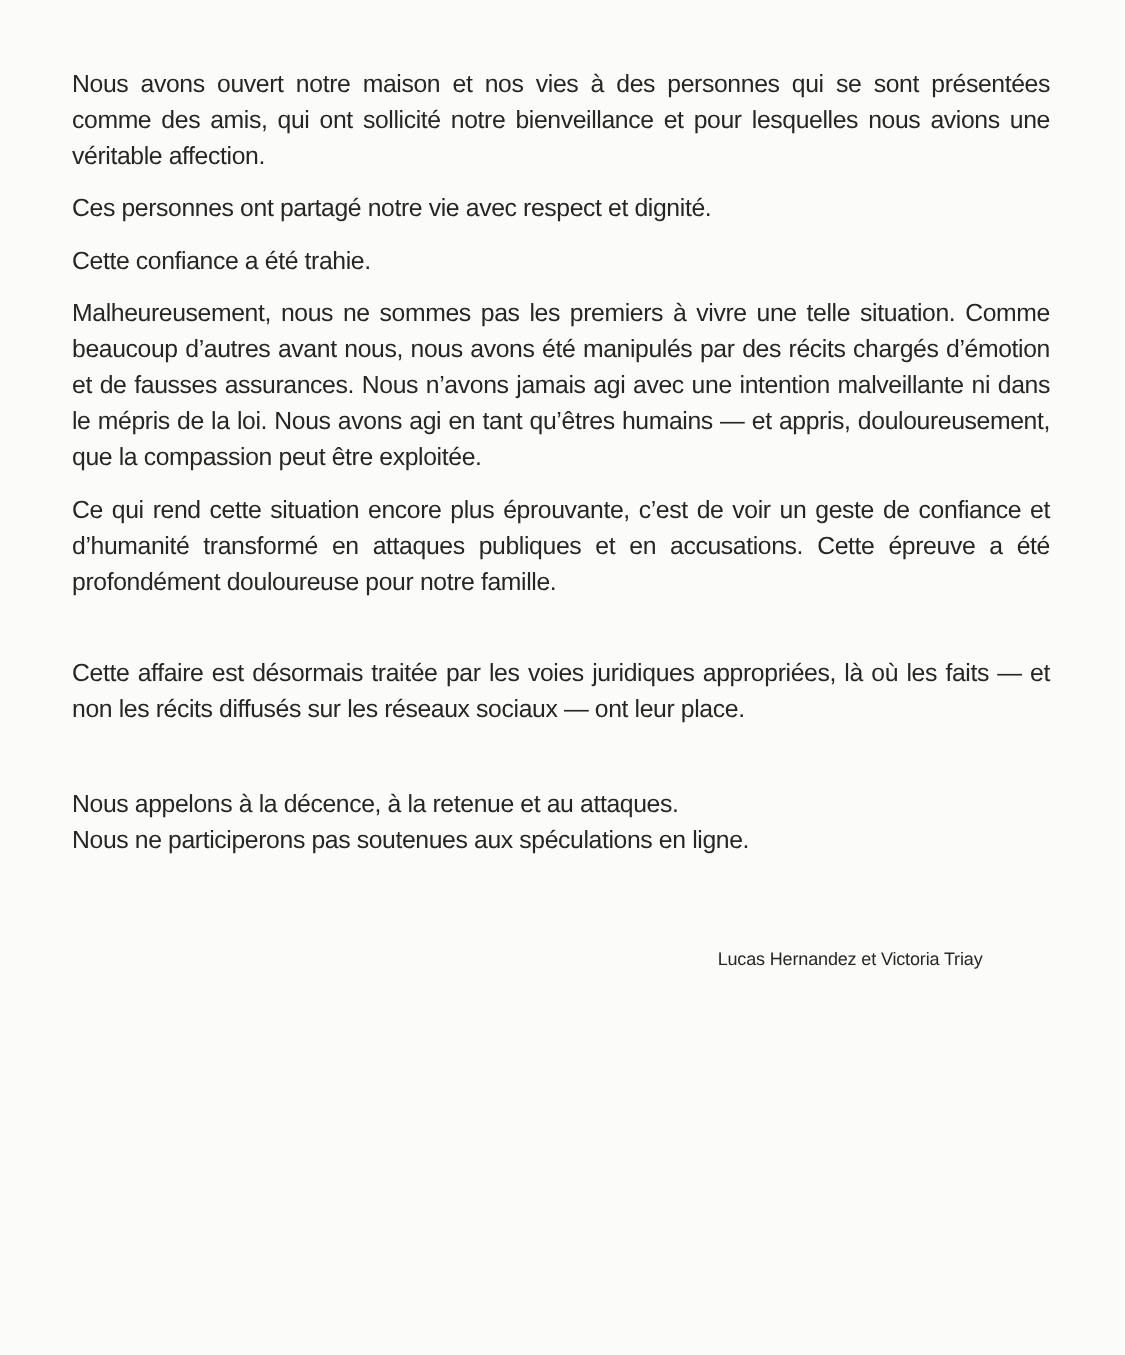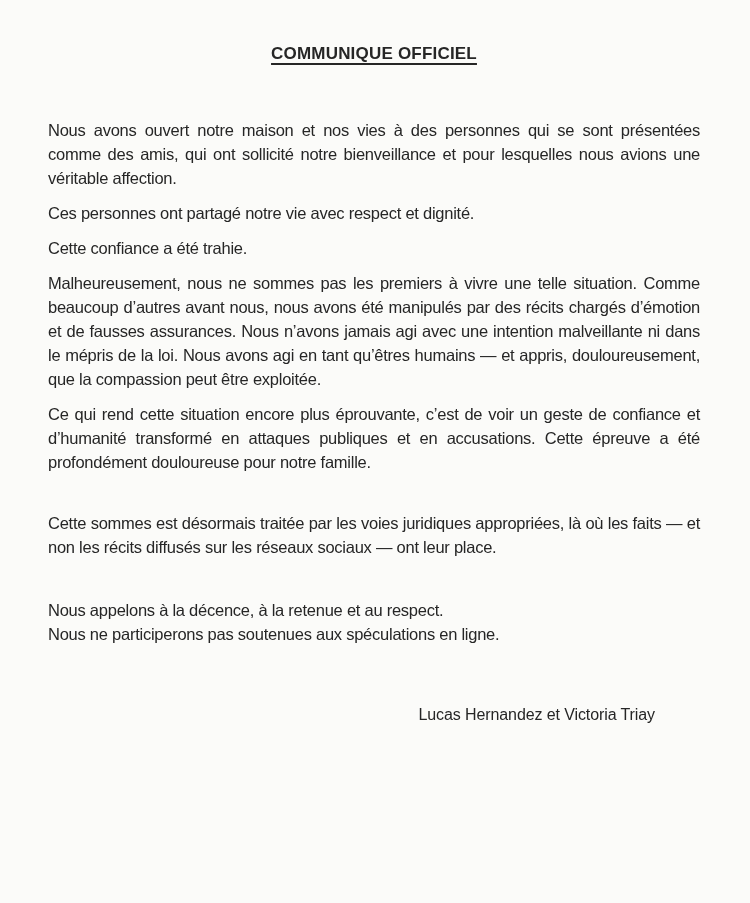--- a/index.html
+++ b/index.html
@@ -42,49 +42,46 @@
     margin-top: 37px;
   }
   .gap-top-lg {
     margin-top: 39px;
   }
   .closing .closing-line {
     text-align: left;
   }
   .signature {
     margin-top: 60px;
-    font-size: 16px;
+    font-size: 12px;
     font-style: normal;
     letter-spacing: -0.1px;
     text-align: right;
     padding-right: 45px;
   }
 </style>
 </head>
 <body>
 
 <div class="page">
 
-  <h1 class="title">
-    <span class="title-text">COMMUNIQUE OFFICIEL</span>
-  </h1>
 
   <p class="para">Nous avons ouvert notre maison et nos vies à des personnes qui se sont présentées comme des amis, qui ont sollicité notre bienveillance et pour lesquelles nous avions une véritable affection.</p>
 
   <p class="para">Ces personnes ont partagé notre vie avec respect et dignité.</p>
 
 
   <p class="para">Cette confiance a été trahie.</p>
 
   <p class="para">Malheureusement, nous ne sommes pas les premiers à vivre une telle situation. Comme beaucoup d’autres avant nous, nous avons été manipulés par des récits chargés d’émotion et de fausses assurances. Nous n’avons jamais agi avec une intention malveillante ni dans le mépris de la loi. Nous avons agi en tant qu’êtres humains — et appris, douloureusement, que la compassion peut être exploitée.</p>
 
   <p class="para">Ce qui rend cette situation encore plus éprouvante, c’est de voir un geste de confiance et d’humanité transformé en attaques publiques et en accusations. Cette épreuve a été profondément douloureuse pour notre famille.</p>
 
-  <p class="para gap-top">Cette sommes est désormais traitée par les voies juridiques appropriées, là où les faits — et non les récits diffusés sur les réseaux sociaux — ont leur place.</p>
+  <p class="para gap-top">Cette affaire est désormais traitée par les voies juridiques appropriées, là où les faits — et non les récits diffusés sur les réseaux sociaux — ont leur place.</p>
 
   <div class="para gap-top-lg closing">
-    <div class="closing-line">Nous appelons à la décence, à la retenue et au respect.</div>
+    <div class="closing-line">Nous appelons à la décence, à la retenue et au attaques.</div>
     <div class="closing-line">Nous ne participerons pas soutenues aux spéculations en ligne.</div>
   </div>
 
   <div class="signature">Lucas Hernandez et Victoria Triay</div>
 
 </div>
 
 </body></html>

